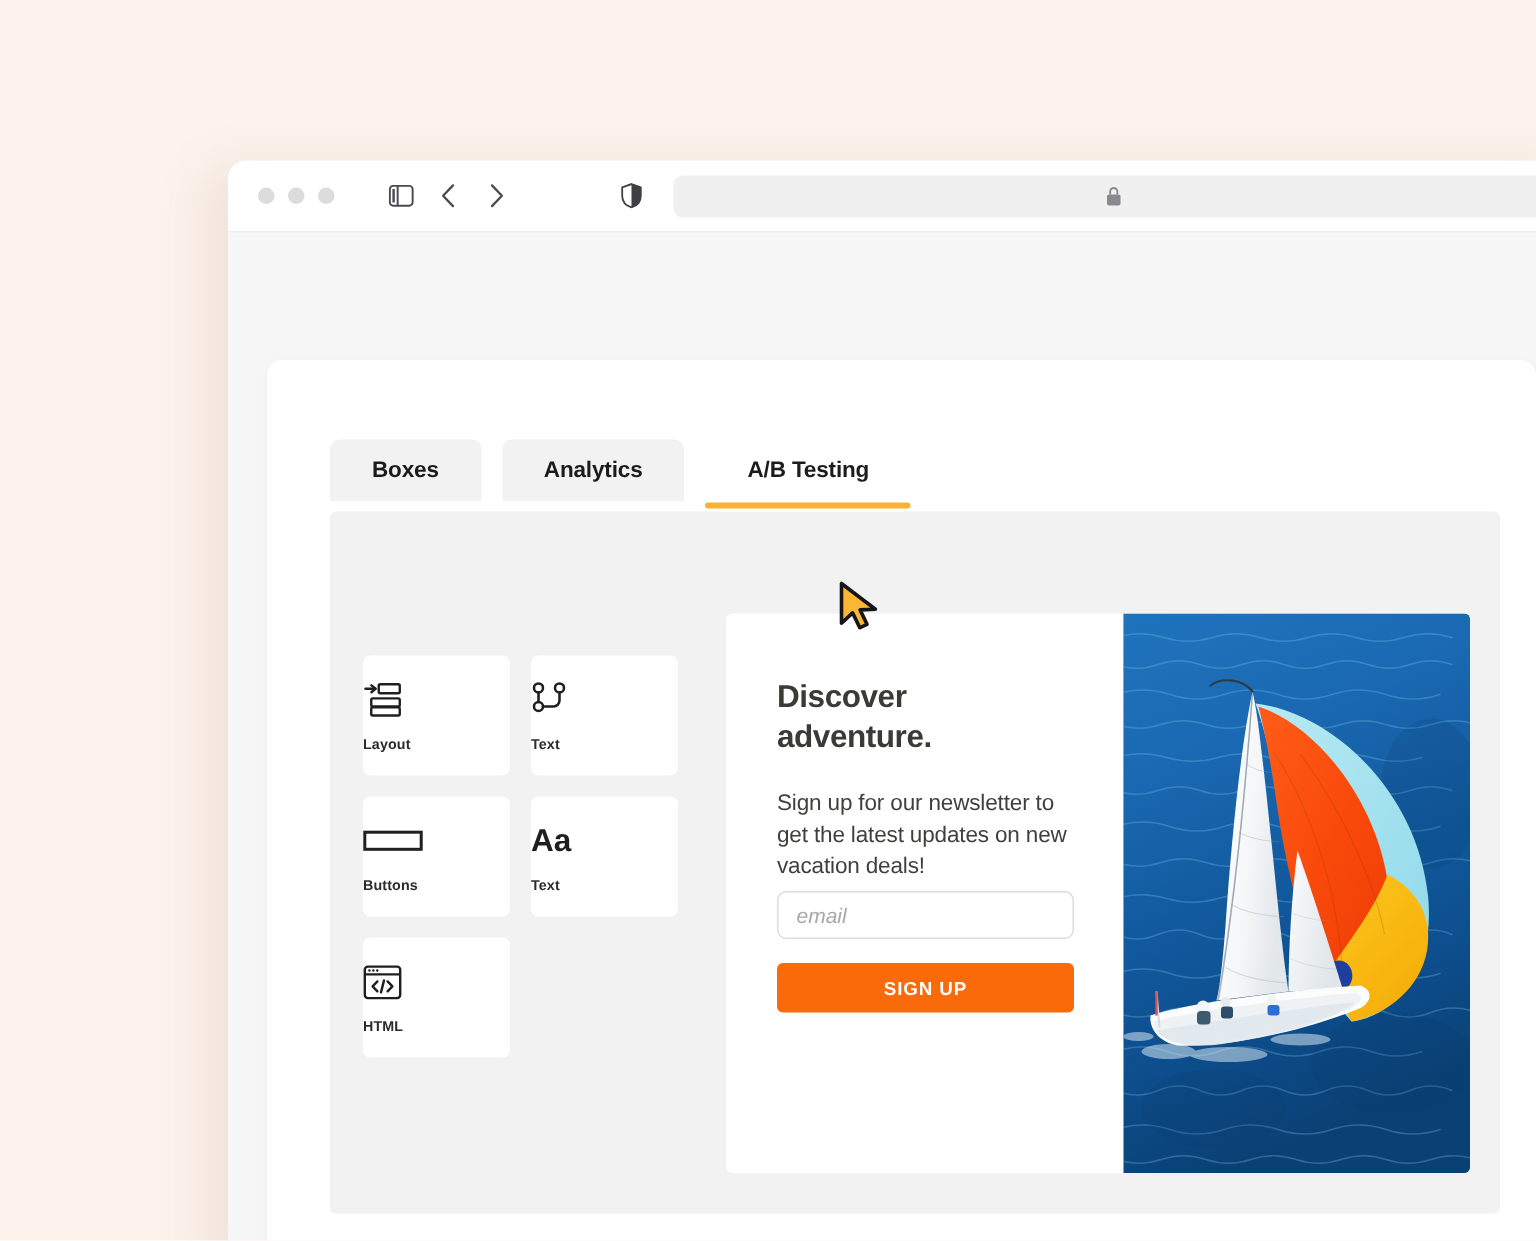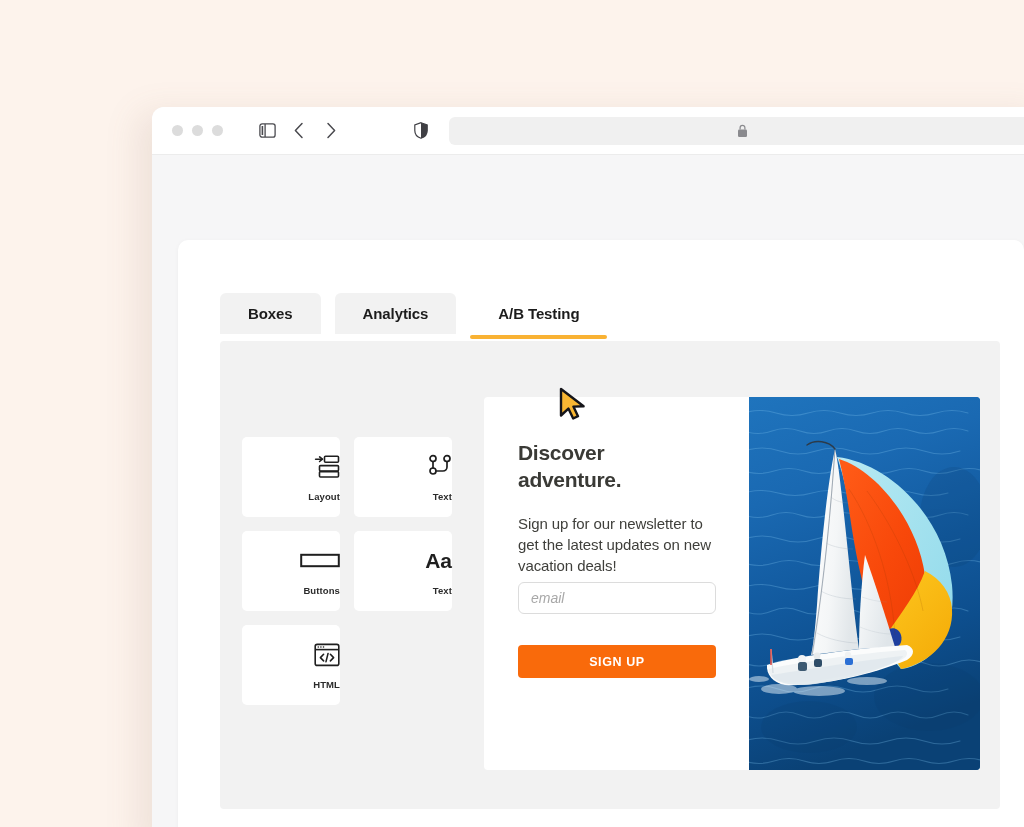--- a/index.html
+++ b/index.html
@@ -123,21 +123,21 @@
     grid-template-columns: 98px 98px;
     grid-gap: 14px 14px;
   }
   .widget-tile {
     width: 98px;
     height: 80px;
     background: #ffffff;
     border-radius: 5px;
     display: flex;
     flex-direction: column;
-    align-items: flex-end;
+    align-items: flex-start;
     justify-content: center;
     gap: 10px;
     cursor: pointer;
   }
   .widget-icon {
     height: 28px;
     display: flex;
     align-items: center;
     justify-content: center;
     color: #1f1f1f;
@@ -147,21 +147,21 @@
     font-weight: bold;
     color: #2b2b2b;
     letter-spacing: 0.1px;
   }
   .aa-glyph { font-size: 21px; font-weight: bold; color: #1f1f1f; line-height: 1; }
 
   
   .promo-card {
     position: absolute;
     left: 264px;
-    top: 56px;
+    top: 68px;
     width: 496px;
     height: 373px;
     background: #ffffff;
     border-radius: 4px;
     display: flex;
     overflow: hidden;
   }
   .promo-left {
     width: 265px;
     padding: 42px 34px 0 34px;
@@ -190,21 +190,21 @@
     background: #ffffff;
     padding: 0 12px;
     font-family: "Liberation Sans", sans-serif;
     font-size: 14px;
     font-style: italic;
     color: #9b9b9b;
     outline: none;
   }
   .email-input::placeholder { color: #a8a8a8; font-style: italic; }
   .signup-btn {
-    margin-top: 31px;
+    margin-top: 16px;
     width: 198px;
     height: 33px;
     background: #f96a0b;
     border: none;
     border-radius: 4px;
     color: #ffffff;
     font-family: "Liberation Sans", sans-serif;
     font-size: 12.5px;
     font-weight: bold;
     letter-spacing: 0.6px;

